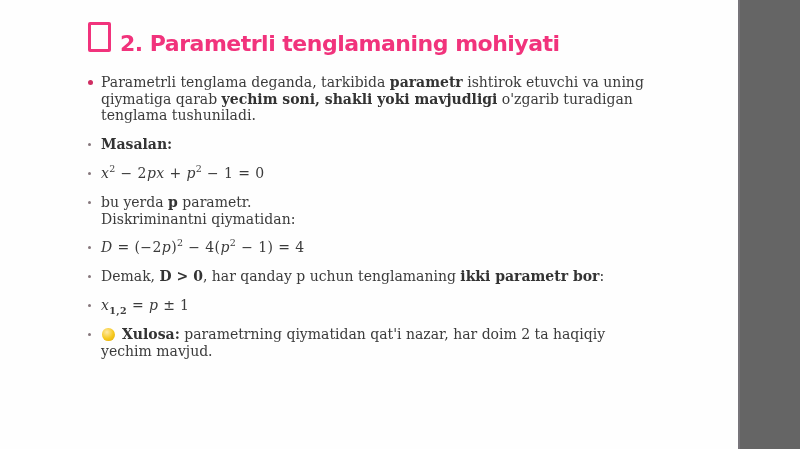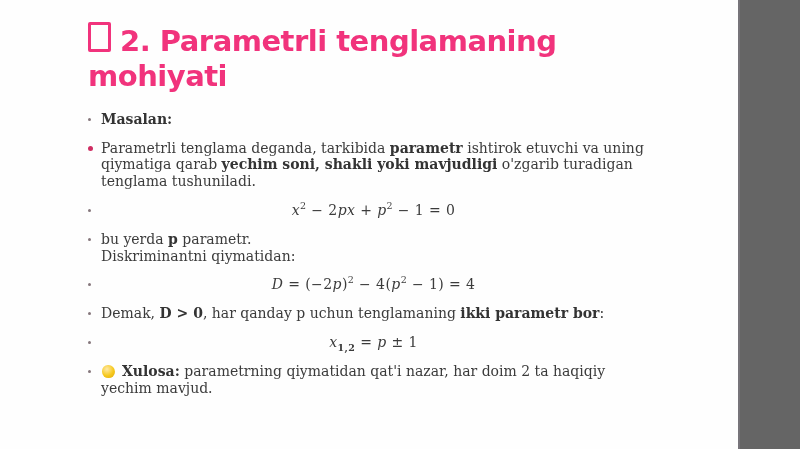--- a/index.html
+++ b/index.html
@@ -16,21 +16,21 @@
     background:#656565;
     border-left:2px solid #77747a;
   }
   .slide-inner{
     position:absolute;left:88px;top:22px;width:640px;
   }
   h1.title{
     margin:0 0 16px 0;
     font-family:"DejaVu Sans", sans-serif;
     font-weight:bold;
-    font-size:29px;
+    font-size:22px;
     line-height:1.22;
     letter-spacing:-0.5px;
     color:#f1337c;
     max-width:575px;
   }
   .tofu{
     display:inline-block;
     width:17px;height:24px;
     border:3px solid #f1337c;
     border-radius:2px;
@@ -53,50 +53,50 @@
   .dot{
     position:absolute;left:0;border-radius:50%;
   }
   .dot.primary{width:5px;height:5px;top:6px;background:#cf2d62;}
   .dot.secondary{width:3px;height:3px;top:7px;background:#85777c;}
   .content{flex:1;max-width:545px;}
   .b{font-weight:bold;color:#333;}
   .i{font-style:italic;}
   .sup{font-size:0.68em;vertical-align:super;line-height:0;}
   .sub{font-size:0.68em;vertical-align:sub;line-height:0;font-weight:bold;}
-  li.math .content{letter-spacing:0.4px;text-align:center;}
+  li.math .content{letter-spacing:0.4px;}
   .bulb{
     display:inline-block;
     width:13px;height:13px;
     margin:0 7px 0 1px;
     border-radius:47% 53% 50% 50%;
     background:radial-gradient(circle at 38% 32%, #ffe9a6 0%, #f6c81c 55%, #dfa90e 100%);
     vertical-align:-2px;
   }
 </style>
 </head>
 <body>
 
 <div class="slide">
   <div class="slide-inner">
     <h1 class="title">
       <span class="tofu"></span><span>2. Parametrli tenglamaning mohiyati</span>
     </h1>
     <ul class="bullets" id="bullet-list">
         <li>
           <span class="gutter">
+            <span class="dot primary"></span>
+          </span>
+          <span class="content"><span>Parametrli tenglama deganda, tarkibida </span><span class="b">parametr</span><span> ishtirok etuvchi va uning qiymatiga qarab </span><span class="b">yechim soni, shakli yoki mavjudligi</span><span> o'zgarib turadigan tenglama tushuniladi.</span></span>
+        </li>
+        <li>
+          <span class="gutter">
             <span class="dot secondary"></span>
           </span>
           <span class="content"><span class="b">Masalan:</span></span>
-        </li>
-        <li>
-          <span class="gutter">
-            <span class="dot primary"></span>
-          </span>
-          <span class="content"><span>Parametrli tenglama deganda, tarkibida </span><span class="b">parametr</span><span> ishtirok etuvchi va uning qiymatiga qarab </span><span class="b">yechim soni, shakli yoki mavjudligi</span><span> o'zgarib turadigan tenglama tushuniladi.</span></span>
         </li>
         <li class="math">
           <span class="gutter">
             <span class="dot secondary"></span>
           </span>
           <span class="content"><span class="i">x</span><span class="sup">2</span><span> − 2</span><span class="i">px</span><span> + </span><span class="i">p</span><span class="sup">2</span><span> − 1 = 0</span></span>
         </li>
         <li>
           <span class="gutter">
             <span class="dot secondary"></span>

